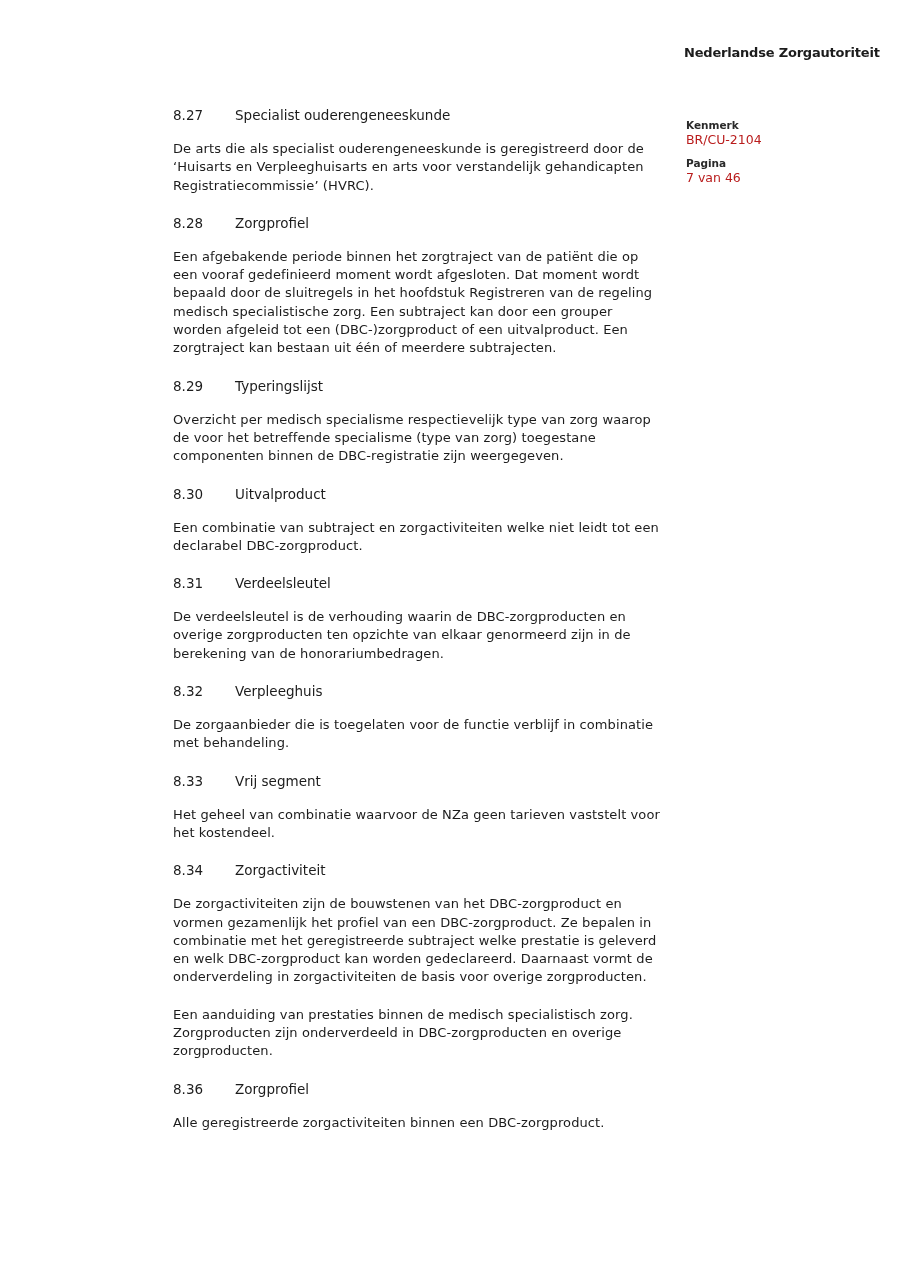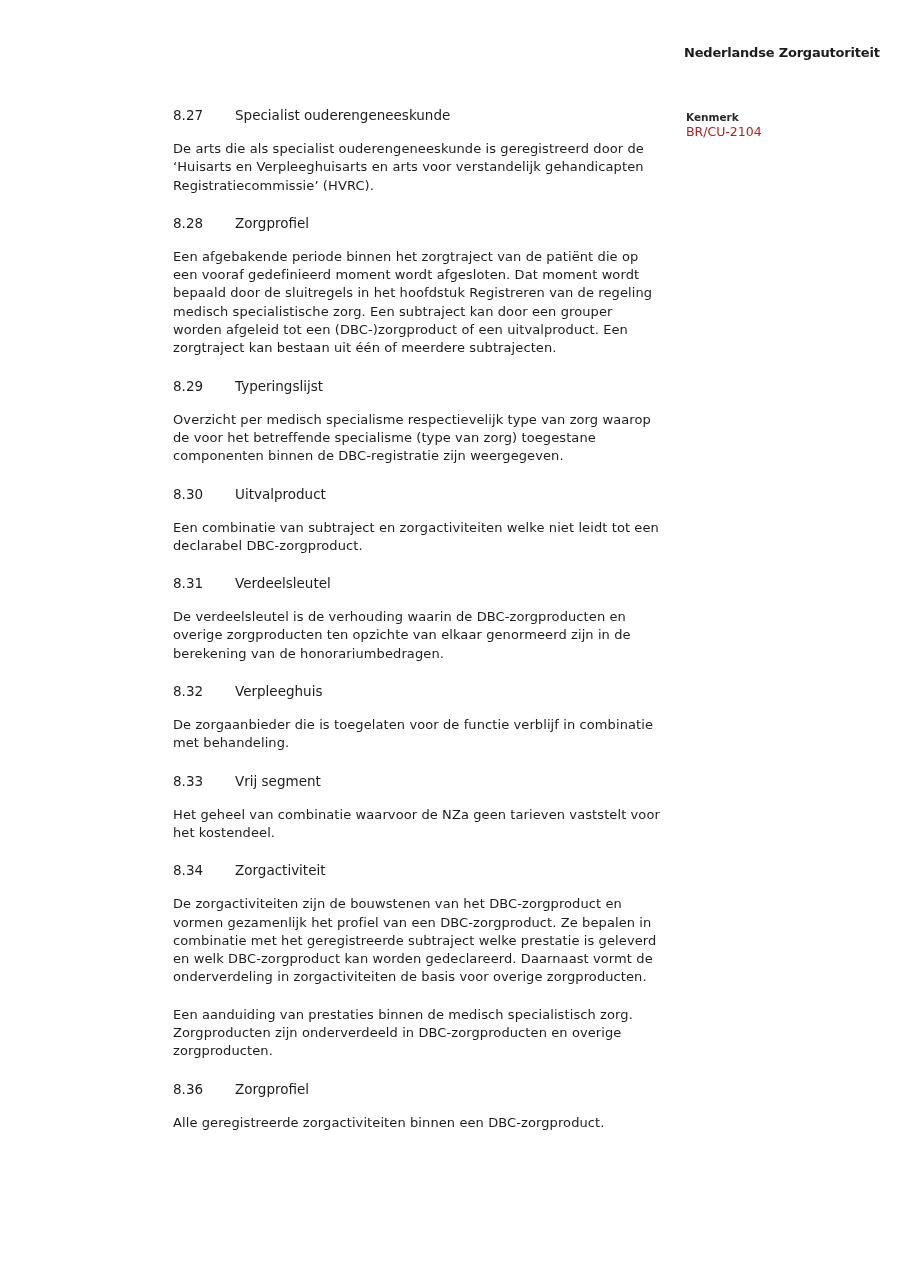--- a/index.html
+++ b/index.html
@@ -21,21 +21,21 @@
     left: 684px;
     top: 45px;
     font-size: 13px;
     font-weight: bold;
     letter-spacing: -0.2px;
     white-space: nowrap;
   }
   .meta {
     position: absolute;
     left: 686px;
-    top: 111px;
+    top: 119px;
     width: 180px;
   }
   .meta-label {
     font-size: 10.5px;
     font-weight: bold;
     line-height: 13px;
     color: #2a2a2a;
   }
   .meta-value {
     font-size: 12.5px;
@@ -77,20 +77,24 @@
 <body>
 
 <div class="page">
 
   <div class="org-name">Nederlandse Zorgautoriteit</div>
 
   <aside class="meta">
     <div class="meta-group">
       <div class="meta-label">Kenmerk</div>
       <div class="meta-value">BR/CU-2104</div>
+    </div>
+    <div class="meta-group">
+      <div class="meta-label">Pagina</div>
+      <div class="meta-value">7 van 46</div>
     </div>
   </aside>
 
   <main class="content">
 
     <section class="sec">
       <div class="sec-head">
         <span class="sec-num">8.27</span><span class="sec-title">Specialist ouderengeneeskunde</span>
       </div>
       <p class="sec-body">De arts die als specialist ouderengeneeskunde is geregistreerd door de

